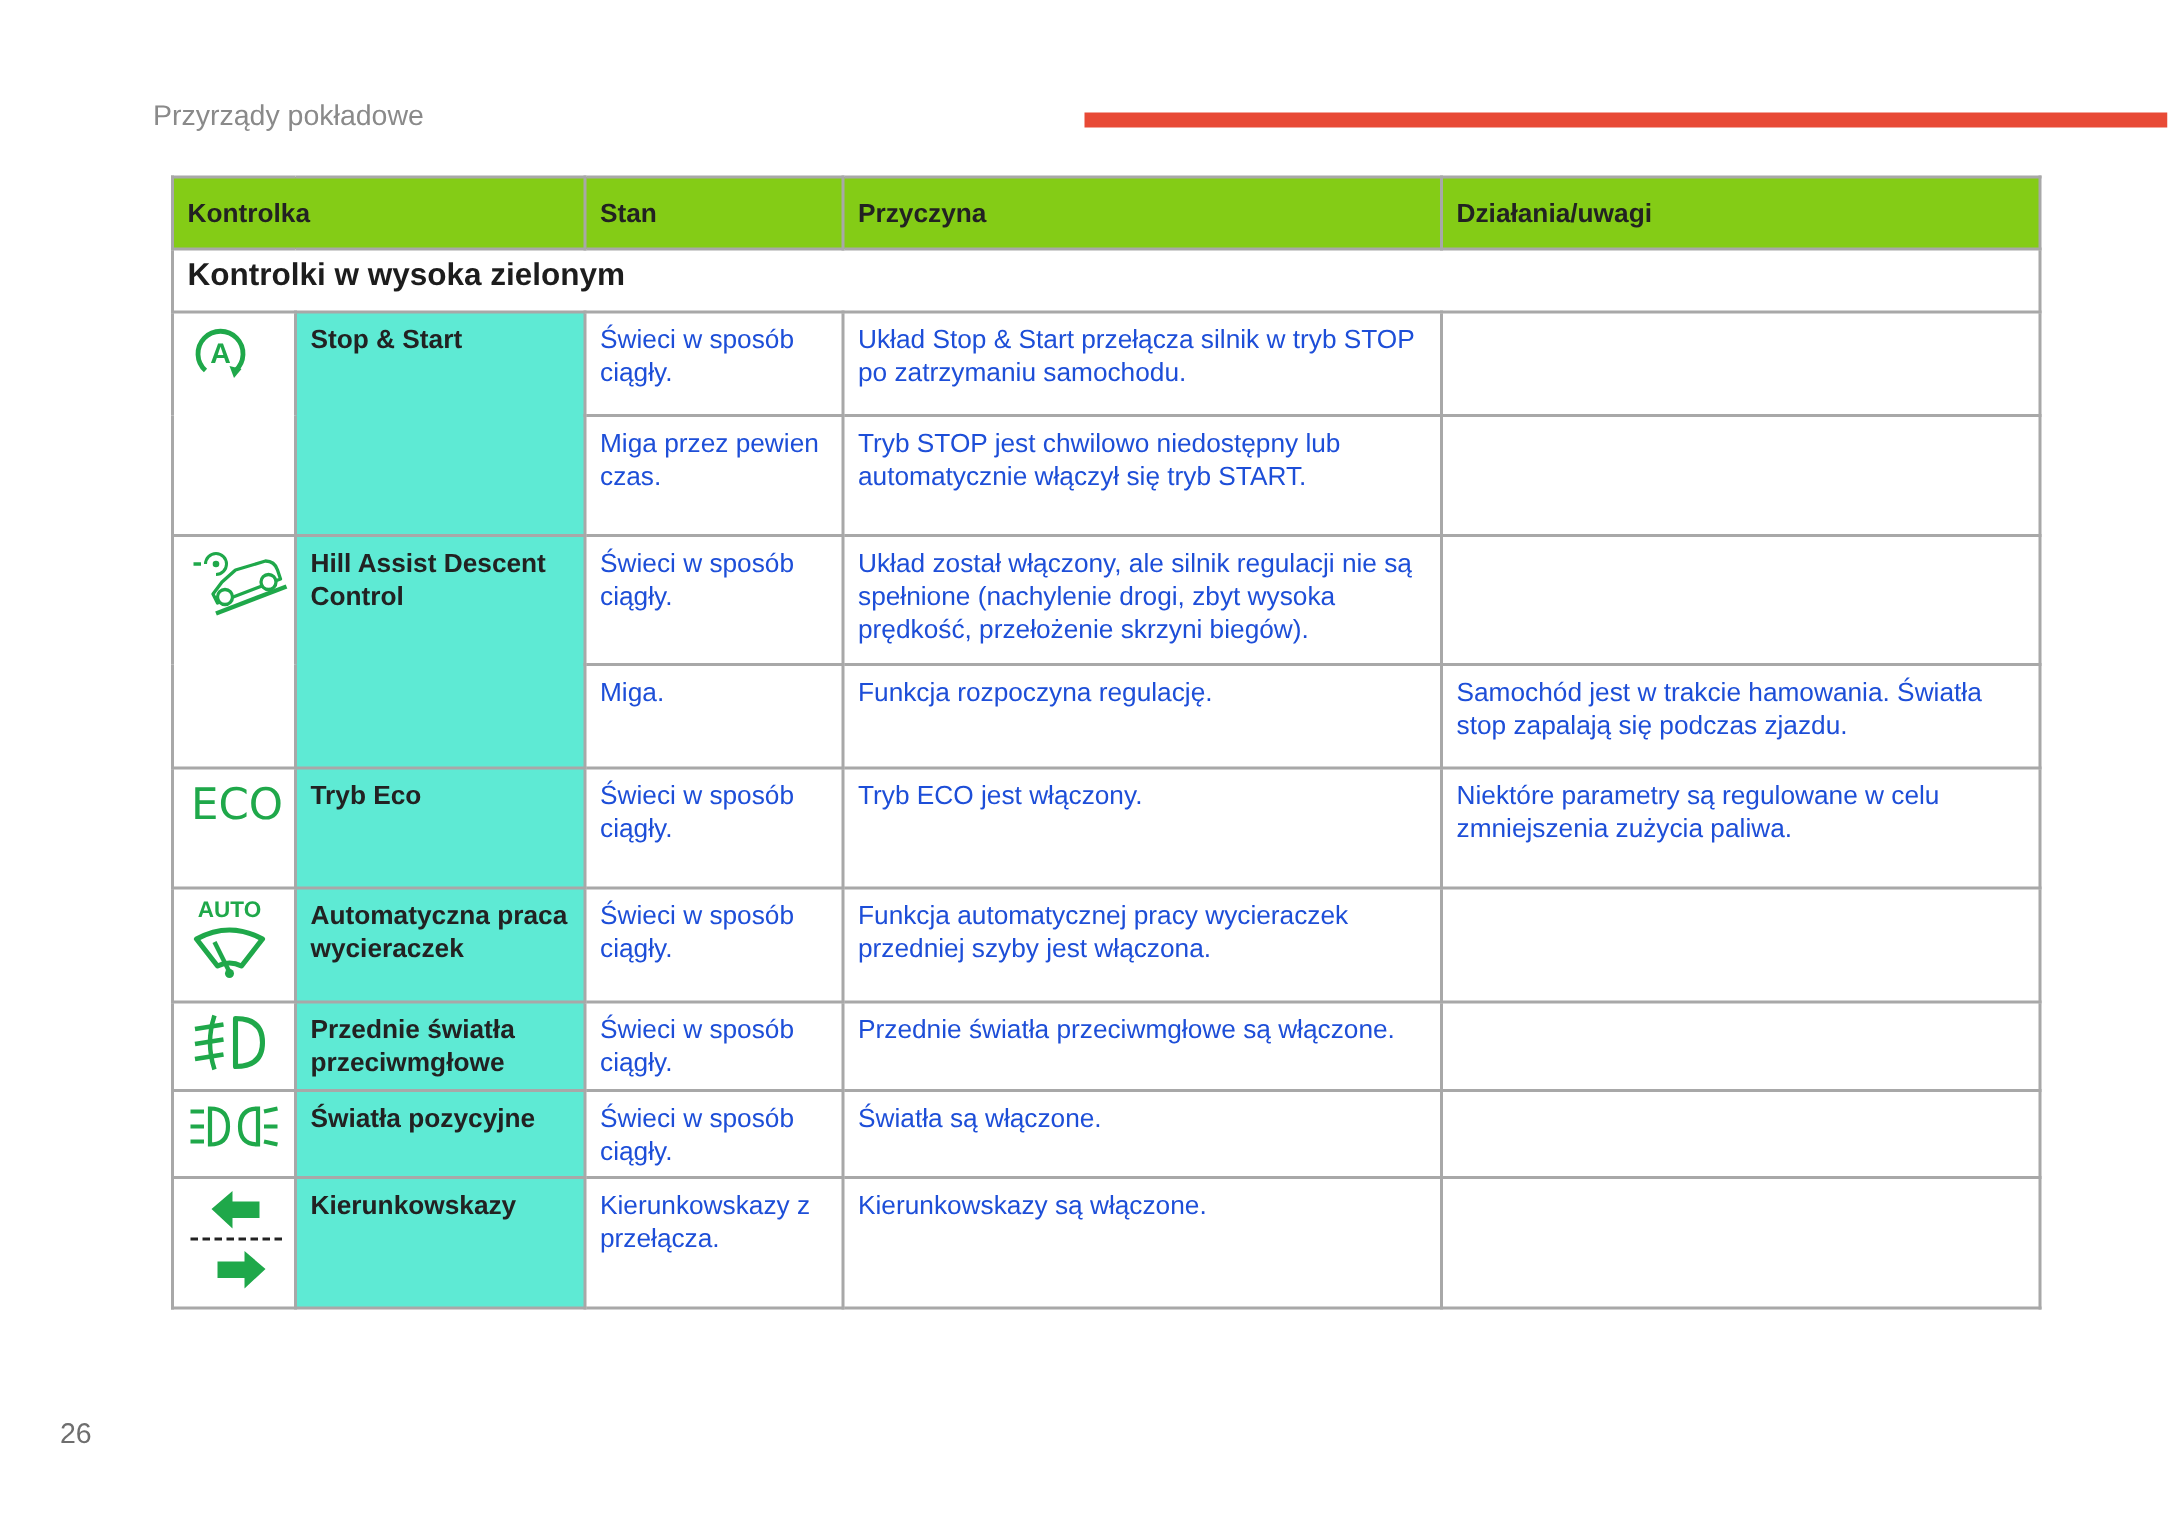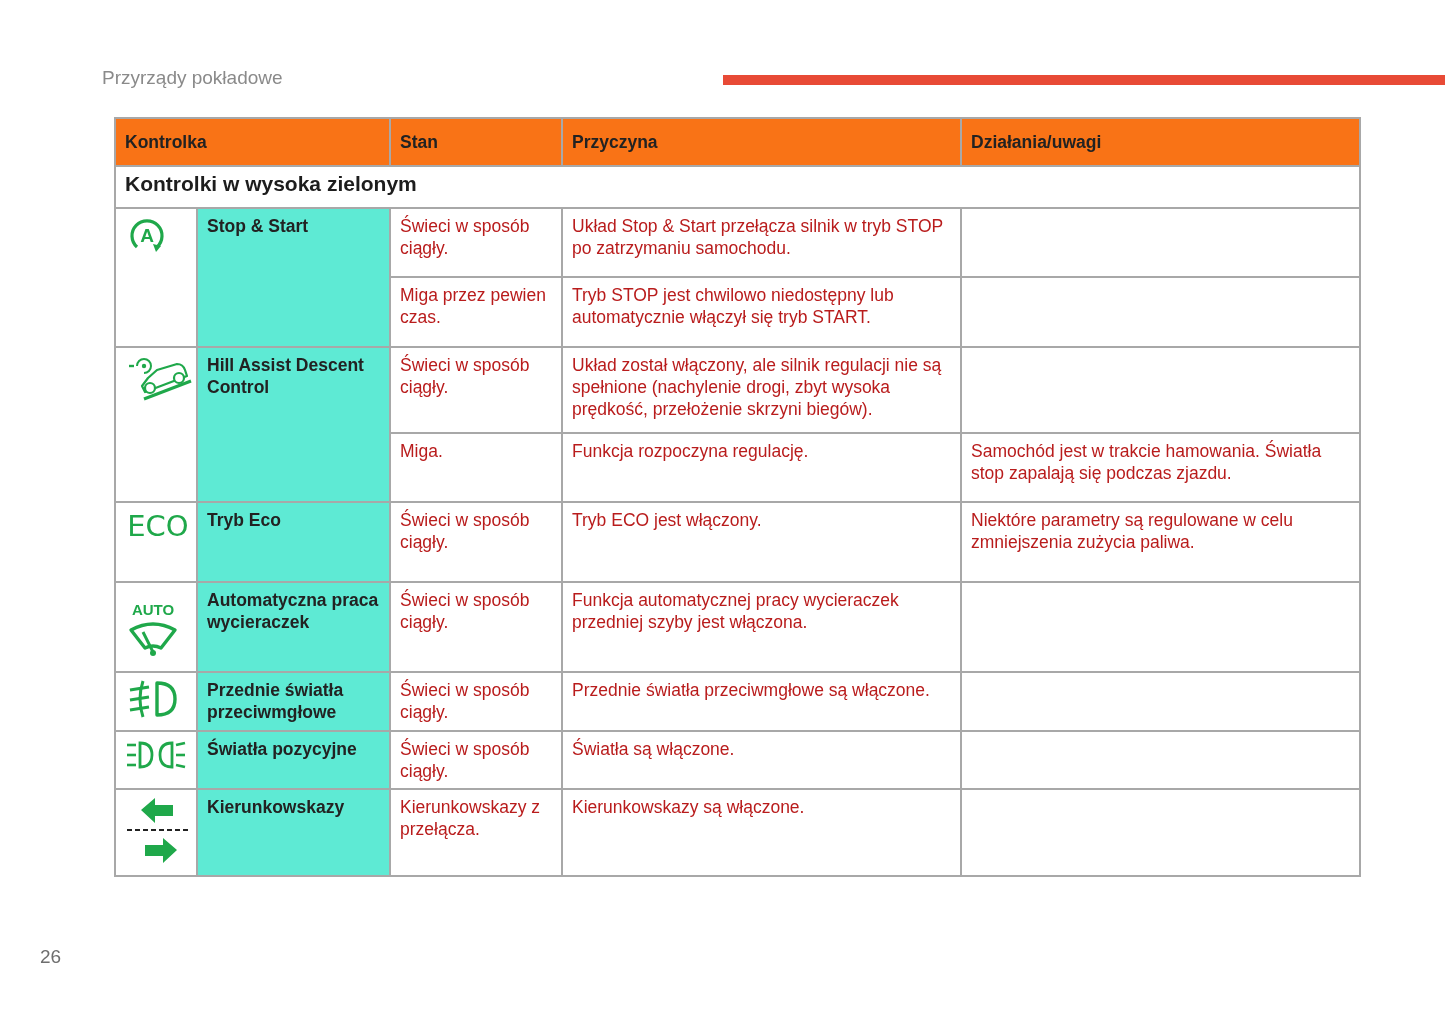--- a/index.html
+++ b/index.html
@@ -18,30 +18,30 @@
   table.ind {
     position: absolute; left: 114px; top: 117px;
     width: 1245px; border-collapse: collapse; table-layout: fixed;
     font-size: 17.5px; line-height: 22px;
   }
   table.ind td, table.ind th {
     border: 2px solid #a8a8a8; vertical-align: top; text-align: left;
     padding: 6px 9px;
   }
   table.ind th {
-    background: #f97316; font-weight: bold; height: 48px; vertical-align: middle;
+    background: #84cc16; font-weight: bold; height: 48px; vertical-align: middle;
     color: #222;
   }
   .grp td {
     font-size: 21px; font-weight: bold; height: 42px; vertical-align: middle;
     color: #1d1d1d; padding-left: 9px;
   }
   td.icon-cell { text-align: center; padding: 8px 2px; background: #fff; }
   td.name-cell { background: #5eead4; font-weight: bold; color: #222; }
-  td.state, td.cause, td.action { color: #b91c1c; }
+  td.state, td.cause, td.action { color: #1d4ed8; }
   .icon { display: inline-block; }
   .icon svg { display: block; margin: 0 auto; }
 
   .page-num {
     position: absolute; left: 40px; top: 946px;
     font-size: 19px; font-weight: normal; color: #6e6e6e;
   }
 </style>
 </head>
 <body>
@@ -78,21 +78,21 @@
             <polygon points="28,29 36,31 31,37" fill="#1fa84a"></polygon>
             <text x="22" y="27" text-anchor="middle" font-family="Liberation Sans, sans-serif" font-weight="bold" font-size="19" fill="#1fa84a">A</text>
           </svg>
         </span>
       </td>
       <td rowspan="2" class="name-cell">Stop &amp; Start</td>
       <td class="state">Świeci w sposób ciągły.</td>
       <td class="cause">Układ Stop &amp; Start przełącza silnik w tryb STOP po zatrzymaniu samochodu.</td>
       <td class="action"></td>
     </tr>
-    <tr style="height:70px">
+    <tr style="height:80px">
       <td class="state">Miga przez pewien czas.</td>
       <td class="cause">Tryb STOP jest chwilowo niedostępny lub automatycznie włączył się tryb START.</td>
       <td class="action"></td>
     </tr>
 
     <tr style="height:86px">
       <td rowspan="2" class="icon-cell">
         <span class="icon">
           <svg width="68" height="48" viewBox="0 0 68 48">
             <line x1="4" y1="12" x2="9" y2="12" stroke="#1fa84a" stroke-width="2.4"></line>
@@ -124,21 +124,21 @@
           </svg>
         </span>
       </td>
       <td class="name-cell">Tryb Eco</td>
       <td class="state">Świeci w sposób ciągły.</td>
       <td class="cause">Tryb ECO jest włączony.</td>
       <td class="action">Niektóre parametry są regulowane w celu zmniejszenia zużycia paliwa.</td>
     </tr>
 
     <tr style="height:69px">
-      <td class="icon-cell" style="padding-top:17px">
+      <td class="icon-cell" style="padding-top:3px">
         <span class="icon">
           <svg width="56" height="60" viewBox="0 0 56 60">
             <text x="28" y="15" text-anchor="middle" font-family="Liberation Sans, sans-serif" font-weight="bold" font-size="15" fill="#1fa84a">AUTO</text>
             <path d="M6 30 Q28 18 50 30 L36 48 Q28 44 20 48 Z" fill="none" stroke="#1fa84a" stroke-width="3.4" stroke-linejoin="round"></path>
             <line x1="18" y1="32" x2="28" y2="52" stroke="#1fa84a" stroke-width="3"></line>
             <circle cx="28" cy="53" r="3" fill="#1fa84a"></circle>
           </svg>
         </span>
       </td>
       <td class="name-cell">Automatyczna praca wycieraczek</td>

